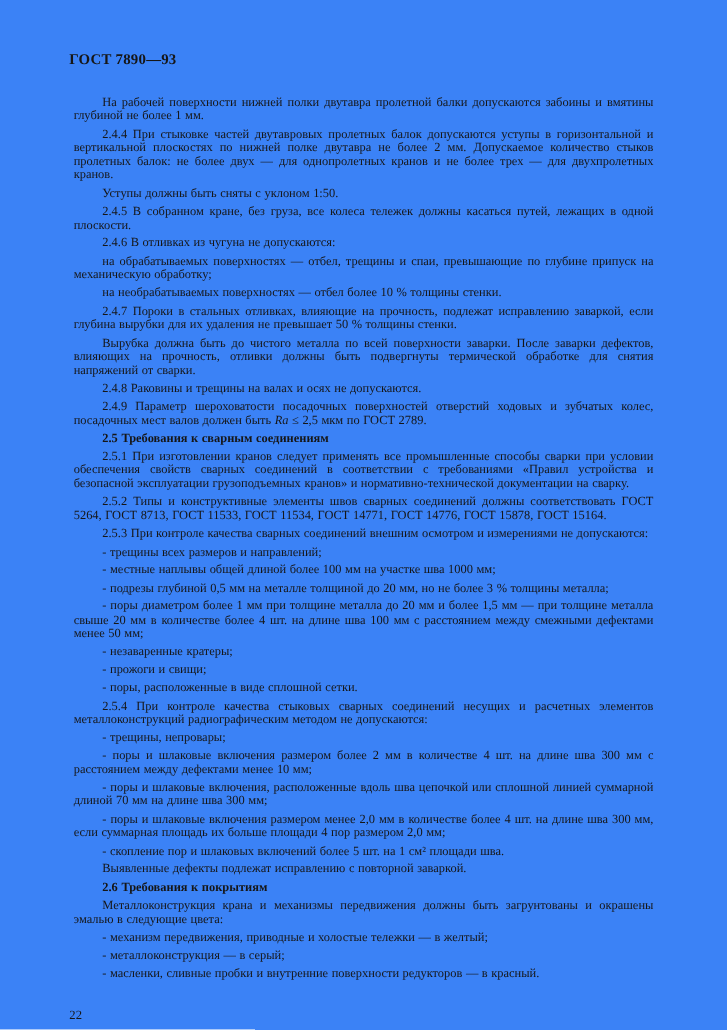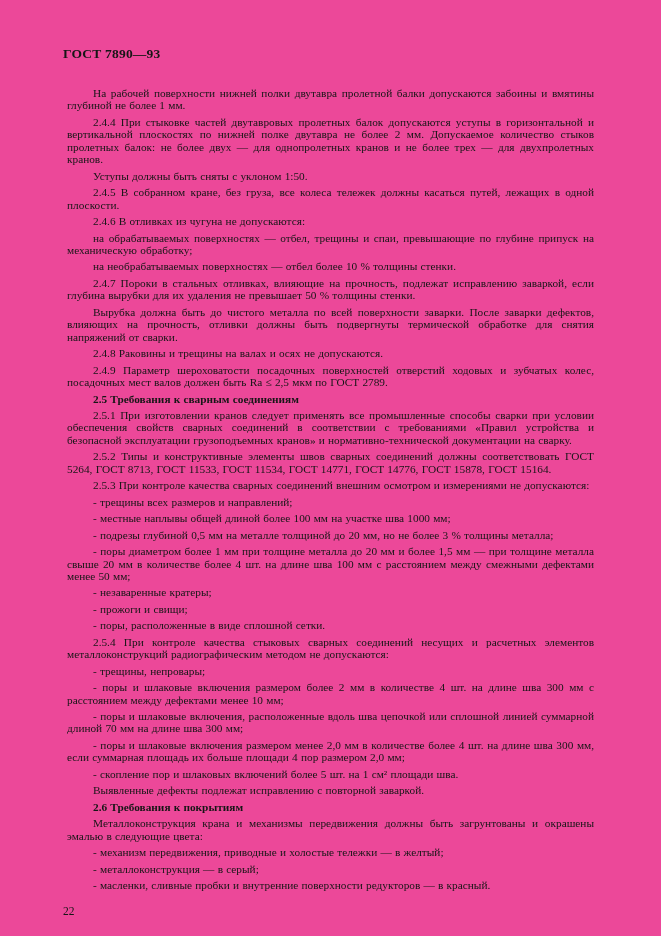--- a/index.html
+++ b/index.html
@@ -5,21 +5,21 @@
   html, body {
     margin: 0;
     padding: 0;
     background: #ffffff;
   }
   .page {
     position: relative;
     width: 661px;
     height: 936px;
     box-sizing: border-box;
-    background: #ec4899;
+    background: #3b82f6;
     padding: 46px 63px 0 63px;
     font-family: "Liberation Serif", "DejaVu Serif", serif;
     color: #161616;
     overflow: hidden;
   }
   .doc-header {
     font-size: 13.5px;
     font-weight: bold;
     margin: 0 0 25px 0;
     letter-spacing: 0.2px;
@@ -29,23 +29,24 @@
     font-size: 11.3px;
     line-height: 12.45px;
     text-align: justify;
     text-indent: 26px;
     word-spacing: 0.4px;
   }
   .doc-body .para.heading {
     font-weight: bold;
   }
   .italic {
+    font-style: italic;
   }
   .page-number {
-    margin: 14px 0 0 0;
+    margin: 26px 0 0 0;
     font-size: 11.5px;
     line-height: 12px;
     text-indent: 0;
   }
 </style>
 </head>
 <body>
 
 <div class="page">
   <p class="doc-header">ГОСТ 7890—93</p>

